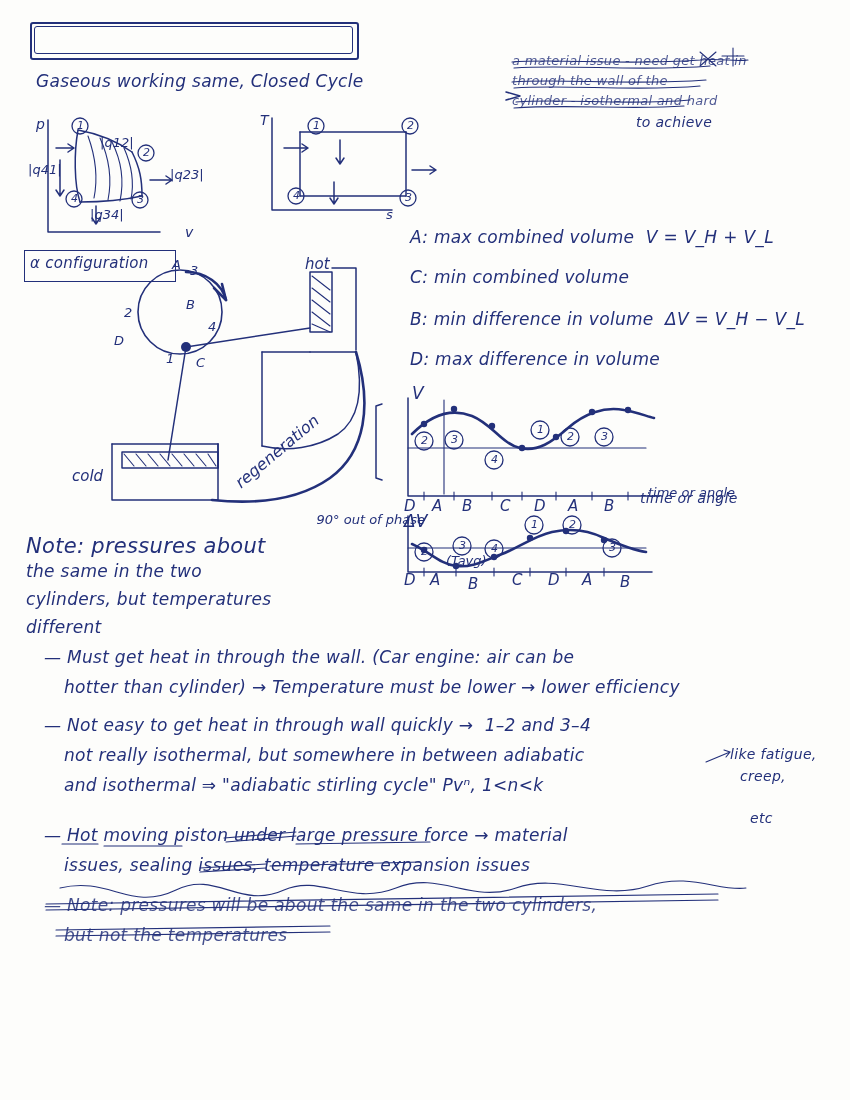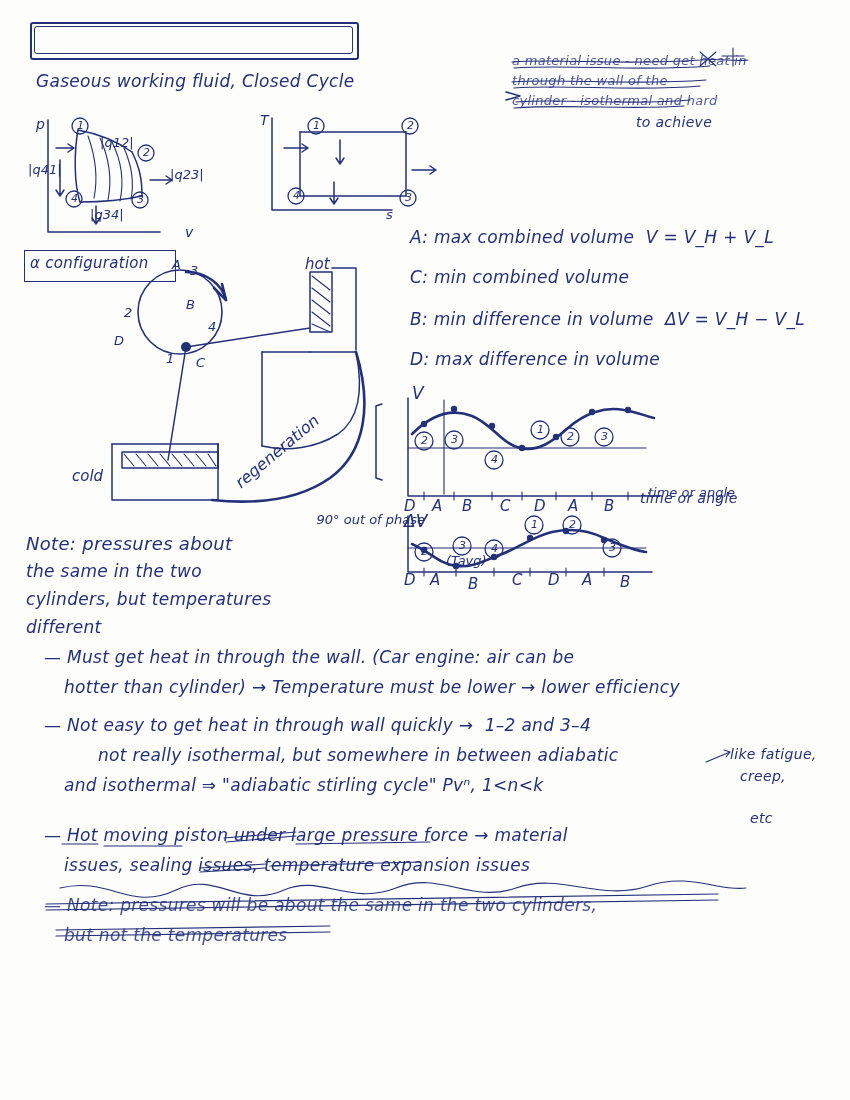--- a/index.html
+++ b/index.html
@@ -54,21 +54,21 @@
   .scribble{opacity:.85;}
 </style>
 </head>
 <body>
 
 <div id="paper">
 
   <div class="titlebox" style="left:30px;top:22px;width:325px;height:34px;"></div>
   <div class="titlebox" style="left:34px;top:26px;width:317px;height:26px;border-width:1px;"></div>
 
-  <div class="ink hand" style="left:36px;top:72px;font-size:17px;">Gaseous working fluid, Closed Cycle</div>
+  <div class="ink hand" style="left:36px;top:72px;font-size:17px;">Gaseous working same, Closed Cycle</div>
 
   <div>
     <div class="ink hand scribble" style="left:512px;top:54px;font-size:13px;opacity:.8;">a material issue - need get heat in</div>
     <div class="ink hand scribble" style="left:512px;top:74px;font-size:13px;opacity:.8;">through the wall of the</div>
     <div class="ink hand scribble" style="left:512px;top:94px;font-size:13px;opacity:.8;">cylinder - isothermal and hard</div>
     <div class="ink hand" style="left:636px;top:114px;font-size:14px;">to achieve</div>
     <svg width="850" height="1100">
       <path class="s-thin" d="M512 62 C 560 58, 620 66, 700 60 C 720 58, 735 62, 748 60"></path>
       <path class="s-thin" d="M514 68 C 570 64, 640 72, 710 66"></path>
       <path class="s-thin" d="M512 82 C 560 78, 630 86, 706 80"></path>
@@ -273,34 +273,34 @@
     <div class="ink lbl" style="left:404px;top:572px;">D</div>
     <div class="ink lbl" style="left:430px;top:572px;">A</div>
     <div class="ink lbl" style="left:468px;top:576px;">B</div>
     <div class="ink lbl" style="left:512px;top:572px;">C</div>
     <div class="ink lbl" style="left:548px;top:572px;">D</div>
     <div class="ink lbl" style="left:582px;top:572px;">A</div>
     <div class="ink lbl" style="left:620px;top:574px;">B</div>
   </div>
 
   <div>
-    <div class="ink hand" style="left:26px;top:534px;font-size:18px;">Note: pressures about</div>
+    <div class="ink hand" style="left:26px;top:534px;font-size:21px;">Note: pressures about</div>
     <div class="ink hand" style="left:26px;top:562px;font-size:17px;">the same in the two</div>
     <div class="ink hand" style="left:26px;top:590px;font-size:17px;text-align:center;">cylinders, but temperatures</div>
     <div class="ink hand" style="left:26px;top:618px;font-size:17px;">different</div>
   </div>
 
   <div>
     <div class="ink hand" style="left:44px;top:648px;font-size:17px;">— Must get heat in through the wall. (Car engine: air can be</div>
     <div class="ink hand" style="left:64px;top:678px;font-size:17px;">hotter than cylinder) → Temperature must be lower → lower efficiency</div>
   </div>
 
   <div>
     <div class="ink hand" style="left:44px;top:716px;font-size:17px;">— Not easy to get heat in through wall quickly →  1–2 and 3–4</div>
-    <div class="ink hand" style="left:64px;top:746px;font-size:17px;margin-left:34px;">not really isothermal, but somewhere in between adiabatic</div>
+    <div class="ink hand" style="left:64px;top:746px;font-size:17px;">not really isothermal, but somewhere in between adiabatic</div>
     <div class="ink hand" style="left:64px;top:776px;font-size:17px;">and isothermal ⇒ "adiabatic stirling cycle" Pvⁿ, 1&lt;n&lt;k</div>
   </div>
 
   <div>
     <div class="ink hand" style="left:730px;top:746px;font-size:14px;">like fatigue,</div>
     <div class="ink hand" style="left:740px;top:768px;font-size:14px;">creep,</div>
     <div class="ink hand" style="left:750px;top:790px;font-size:14px;margin-top:20px;">etc</div>
   </div>
   <svg width="850" height="1100">
     <path class="s-thin" d="M706 762 L730 752 M724 750 L730 752 L726 757"></path>

